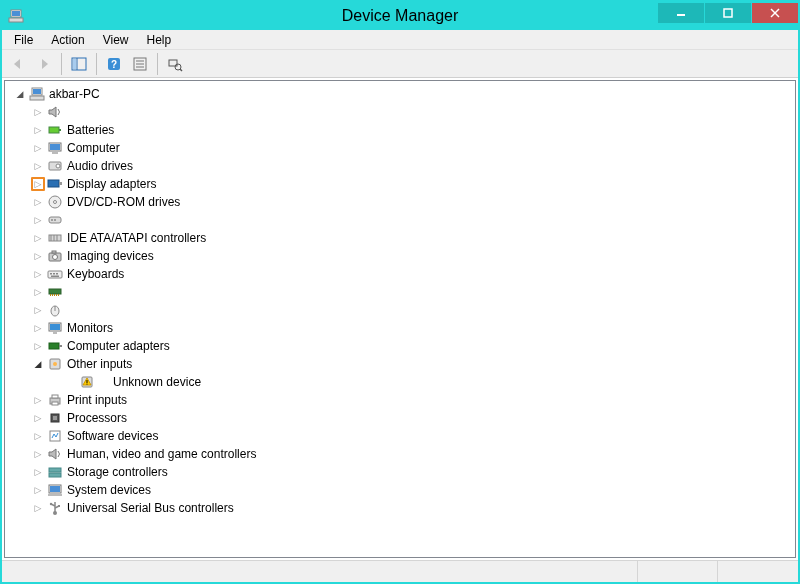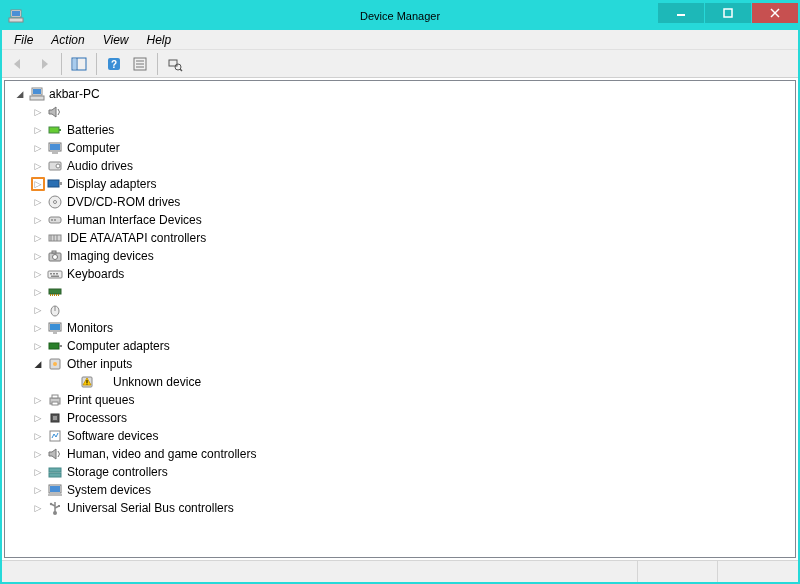--- a/index.html
+++ b/index.html
@@ -15,21 +15,21 @@
     height: 28px; background: #26d9d9;
     display: flex; align-items: center;
     position: relative;
   }
   .title-icon {
     width: 16px; height: 16px; margin-left: 6px;
     display: flex; align-items: center; justify-content: center;
   }
   .title-text {
     position: absolute; left: 0; right: 0;
-    text-align: center; font-size: 11px; color: #000;
+    text-align: center; font-size: 16px; color: #000;
     pointer-events: none;
   }
   .win-controls {
     margin-left: auto; display: flex; height: 22px;
   }
   .win-btn {
     width: 46px; height: 20px;
     display: flex; align-items: center; justify-content: center;
     font-size: 11px; cursor: default;
     margin-top: -2px;
@@ -38,21 +38,21 @@
   .win-btn.close { background: #c75050; color: #fff; width:46px;}
   .win-btn svg { display:block; }
 
   .menubar {
     height: 20px; background: #f0f0f0;
     display: flex; align-items: center;
     padding: 0 4px; gap: 2px;
     border-bottom: 1px solid #e0e0e0;
   }
   .menu-item {
-    padding: 1px 8px; cursor: default; font-style: italic;
+    padding: 1px 8px; cursor: default;
   }
 
   .toolbar {
     height: 28px; background: #f0f0f0;
     display: flex; align-items: center;
     padding: 0 4px; gap: 2px;
     border-bottom: 1px solid #d0d0d0;
   }
   .tool-btn {
     width: 24px; height: 24px;
@@ -286,21 +286,20 @@
                 <li>
                   <div class="row indent-2">
                     <span class="toggle" style="font-size: 9px; color: rgb(153, 153, 153);">▷</span>
                     <span class="device-icon">
                       <svg width="16" height="16">
                         <rect x="2" y="5" width="12" height="6" rx="2" fill="#ddd" stroke="#888"></rect>
                         <circle cx="5" cy="8" r="1" fill="#888"></circle>
                         <circle cx="8" cy="8" r="1" fill="#888"></circle>
                       </svg>
                     </span>
-                    <span class="lbl">Human Interface Devices</span>
                   </div>
                 </li>
                 <li>
                   <div class="row indent-2">
                     <span class="toggle" style="font-size: 9px; color: rgb(153, 153, 153);">▷</span>
                     <span class="device-icon">
                       <svg width="16" height="16">
                         <rect x="2" y="5" width="12" height="6" fill="#d8d8d8" stroke="#888"></rect>
                         <line x1="4" y1="5" x2="4" y2="11" stroke="#888"></line>
                         <line x1="7" y1="5" x2="7" y2="11" stroke="#888"></line>
@@ -420,21 +419,21 @@
                 <li>
                   <div class="row indent-2">
                     <span class="toggle" style="font-size: 9px; color: rgb(153, 153, 153);">▷</span>
                     <span class="device-icon">
                       <svg width="16" height="16">
                         <rect x="3" y="6" width="10" height="6" fill="#ccc" stroke="#888"></rect>
                         <rect x="5" y="3" width="6" height="3" fill="#fff" stroke="#888"></rect>
                         <rect x="5" y="10" width="6" height="3" fill="#fff" stroke="#888"></rect>
                       </svg>
                     </span>
-                    <span class="lbl">Print queues</span>
+                    <span class="lbl">Print inputs</span>
                   </div>
                 </li>
                 <li>
                   <div class="row indent-2">
                     <span class="toggle" style="font-size: 9px; color: rgb(153, 153, 153);">▷</span>
                     <span class="device-icon">
                       <svg width="16" height="16">
                         <rect x="4" y="4" width="8" height="8" fill="#555" stroke="#333"></rect>
                         <rect x="6" y="6" width="4" height="4" fill="#999"></rect>
                       </svg>

